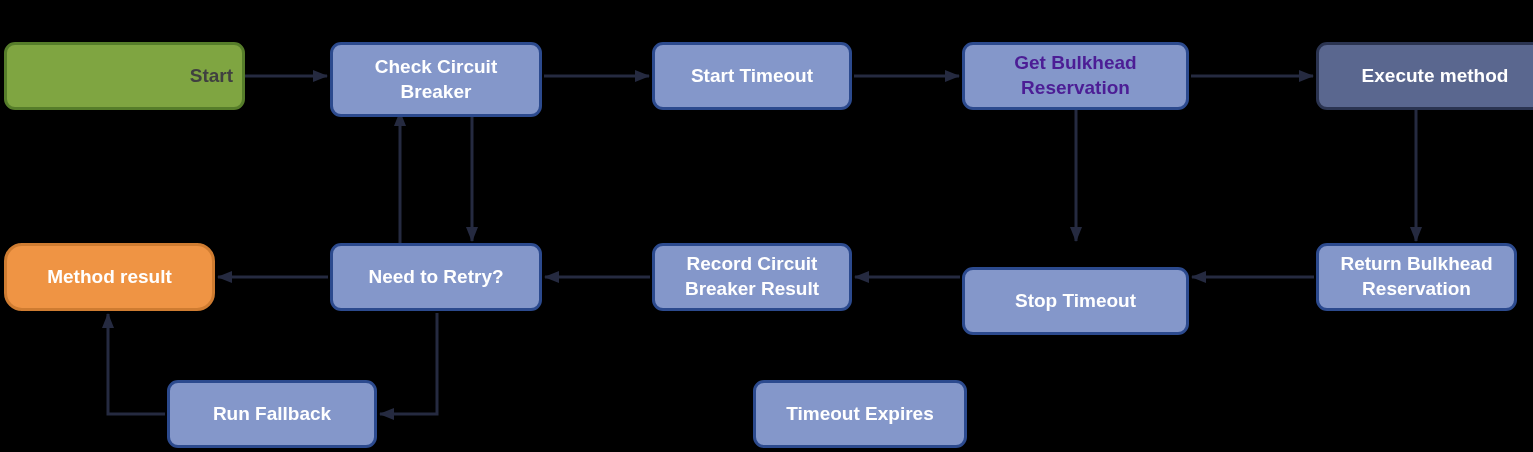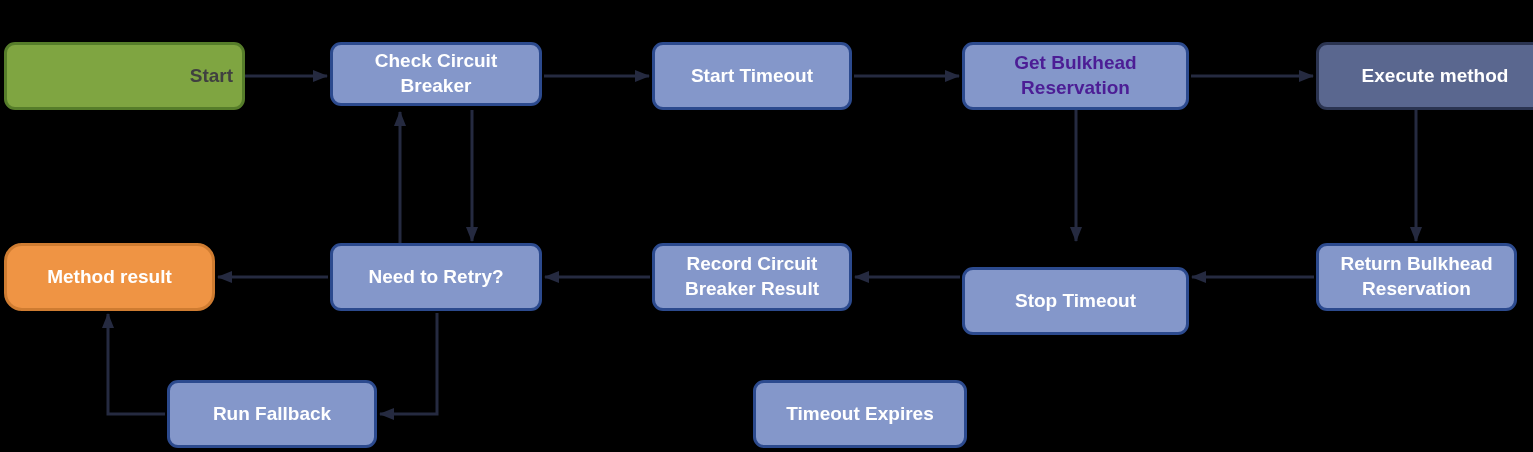--- a/index.html
+++ b/index.html
@@ -63,21 +63,21 @@
         <polyline points="650,277 545,277" fill="none" stroke="#252a40" stroke-width="3" marker-end="url(#arrowhead)"></polyline>
         <polyline points="328,277 218,277" fill="none" stroke="#252a40" stroke-width="3" marker-end="url(#arrowhead)"></polyline>
         <polyline points="437,313 437,414 380,414" fill="none" stroke="#252a40" stroke-width="3" marker-end="url(#arrowhead)"></polyline>
         <polyline points="165,414 108,414 108,314" fill="none" stroke="#252a40" stroke-width="3" marker-end="url(#arrowhead)"></polyline>
       </g>
   </svg>
   <div id="node-layer">
       <div class="node" style="left: 4px; top: 42px; width: 241px; height: 68px; background: rgb(127, 165, 65); border-color: rgb(86, 125, 42); color: #404040; justify-content: flex-end;">
         <span>Start</span>
       </div>
-      <div class="node" style="left: 330px; top: 42px; width: 212px; height: 64px; background: rgb(132, 151, 202); border-color: rgb(44, 74, 142); color: rgb(255, 255, 255); justify-content: center;">
+      <div class="node" style="left: 330px; top: 42px; width: 212px; height: 75px; background: rgb(132, 151, 202); border-color: rgb(44, 74, 142); color: rgb(255, 255, 255); justify-content: center;">
         <span>Check Circuit Breaker</span>
       </div>
       <div class="node" style="left: 652px; top: 42px; width: 200px; height: 68px; background: rgb(132, 151, 202); border-color: rgb(44, 74, 142); color: rgb(255, 255, 255);">
         <span>Start Timeout</span>
       </div>
       <div class="node" style="left: 962px; top: 42px; width: 227px; height: 68px; background: rgb(132, 151, 202); border-color: rgb(44, 74, 142); color: #4c1d95;">
         <span>Get Bulkhead Reservation</span>
       </div>
       <div class="node" style="left: 1316px; top: 42px; width: 238px; height: 68px; background: rgb(90, 103, 143); border-color: rgb(43, 52, 81); color: rgb(255, 255, 255);">
         <span>Execute method</span>

